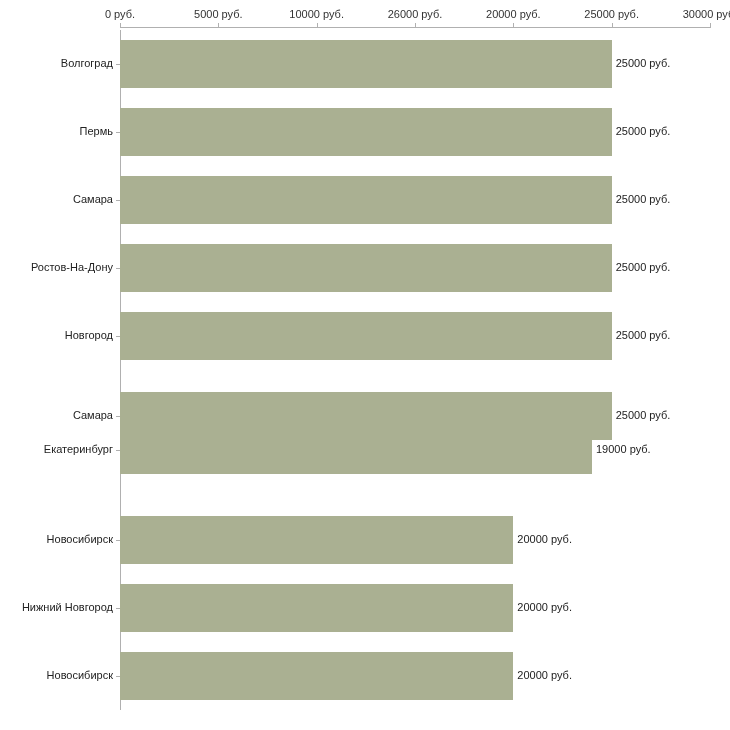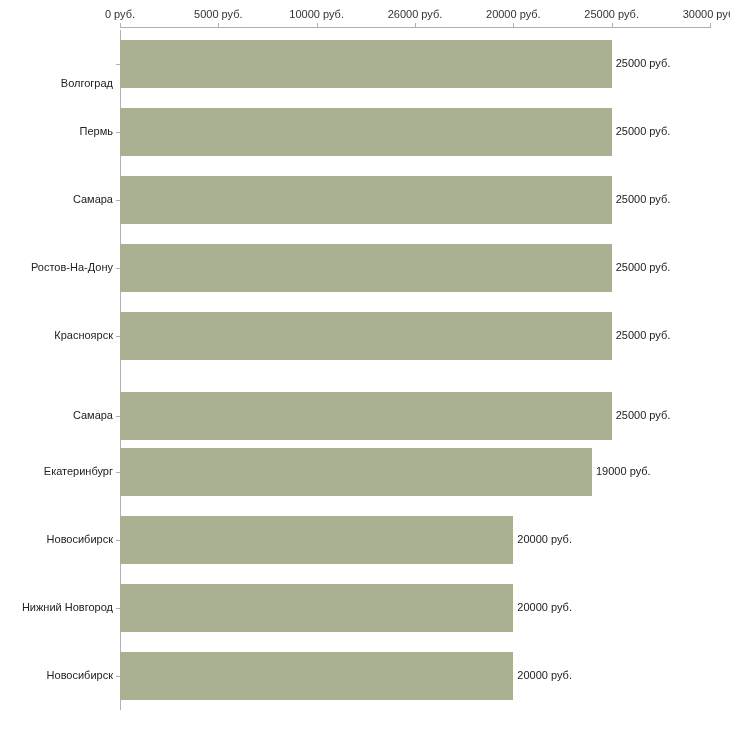--- a/index.html
+++ b/index.html
@@ -109,21 +109,21 @@
         <div class="tick-mark" style="left: 611.667px; top: 23px;"></div>
         <div class="tick-label" style="left: 710px;">30000 руб.</div>
         <div class="tick-mark" style="left: 710px; top: 23px;"></div>
       </div>
   </div>
 
   <div class="plot">
     <div id="y-axis-line" class="axis-line" style="left: 120px; top: 30px; width: 1px; height: 680px;"></div>
     <div id="rows">
         <div class="row" style="top: 30px; height: 68px;">
-          <div class="cat-label" style="right: 617px; top: 28px; margin-top: 20px;">Волгоград</div>
+          <div class="cat-label" style="right: 617px; top: 28px;">Волгоград</div>
           <div class="cat-tick" style="left: 116px; top: 34px;"></div>
           <div class="bar" style="left: 120px; top: 10px; width: 491.667px; height: 48px; background: rgb(170, 176, 146);"></div>
           <div class="bar-value" style="left: 615.667px; top: 28px;">25000 руб.</div>
         </div>
         <div class="row" style="top: 98px; height: 68px;">
           <div class="cat-label" style="right: 617px; top: 28px;">Пермь</div>
           <div class="cat-tick" style="left: 116px; top: 34px;"></div>
           <div class="bar" style="left: 120px; top: 10px; width: 491.667px; height: 48px; background: rgb(170, 176, 146);"></div>
           <div class="bar-value" style="left: 615.667px; top: 28px;">25000 руб.</div>
         </div>
@@ -133,32 +133,32 @@
           <div class="bar" style="left: 120px; top: 10px; width: 491.667px; height: 48px; background: rgb(170, 176, 146);"></div>
           <div class="bar-value" style="left: 615.667px; top: 28px;">25000 руб.</div>
         </div>
         <div class="row" style="top: 234px; height: 68px;">
           <div class="cat-label" style="right: 617px; top: 28px;">Ростов-На-Дону</div>
           <div class="cat-tick" style="left: 116px; top: 34px;"></div>
           <div class="bar" style="left: 120px; top: 10px; width: 491.667px; height: 48px; background: rgb(170, 176, 146);"></div>
           <div class="bar-value" style="left: 615.667px; top: 28px;">25000 руб.</div>
         </div>
         <div class="row" style="top: 302px; height: 68px;">
-          <div class="cat-label" style="right: 617px; top: 28px;">Красноярск</div>
+          <div class="cat-label" style="right: 617px; top: 28px;">Новгород</div>
           <div class="cat-tick" style="left: 116px; top: 34px;"></div>
           <div class="bar" style="left: 120px; top: 10px; width: 491.667px; height: 48px; background: rgb(170, 176, 146);"></div>
           <div class="bar-value" style="left: 615.667px; top: 28px;">25000 руб.</div>
         </div>
         <div class="row" style="top: 382px; height: 68px;">
           <div class="cat-label" style="right: 617px; top: 28px;">Самара</div>
           <div class="cat-tick" style="left: 116px; top: 34px;"></div>
           <div class="bar" style="left: 120px; top: 10px; width: 491.667px; height: 48px; background: rgb(170, 176, 146);"></div>
           <div class="bar-value" style="left: 615.667px; top: 28px;">25000 руб.</div>
         </div>
-        <div class="row" style="top: 438px; height: 68px;">
+        <div class="row" style="top: 416px; height: 68px;">
           <div class="cat-label" style="right: 617px; top: 28px;">Екатеринбург</div>
           <div class="cat-tick" style="left: 116px; top: 34px;"></div>
           <div class="bar" style="left: 120px; top: 10px; width: 472px; height: 48px; background: rgb(170, 176, 146);"></div>
           <div class="bar-value" style="left: 596px; top: 28px;">19000 руб.</div>
         </div>
         <div class="row" style="top: 506px; height: 68px;">
           <div class="cat-label" style="right: 617px; top: 28px;">Новосибирск</div>
           <div class="cat-tick" style="left: 116px; top: 34px;"></div>
           <div class="bar" style="left: 120px; top: 10px; width: 393.333px; height: 48px; background: rgb(170, 176, 146);"></div>
           <div class="bar-value" style="left: 517.333px; top: 28px;">20000 руб.</div>

